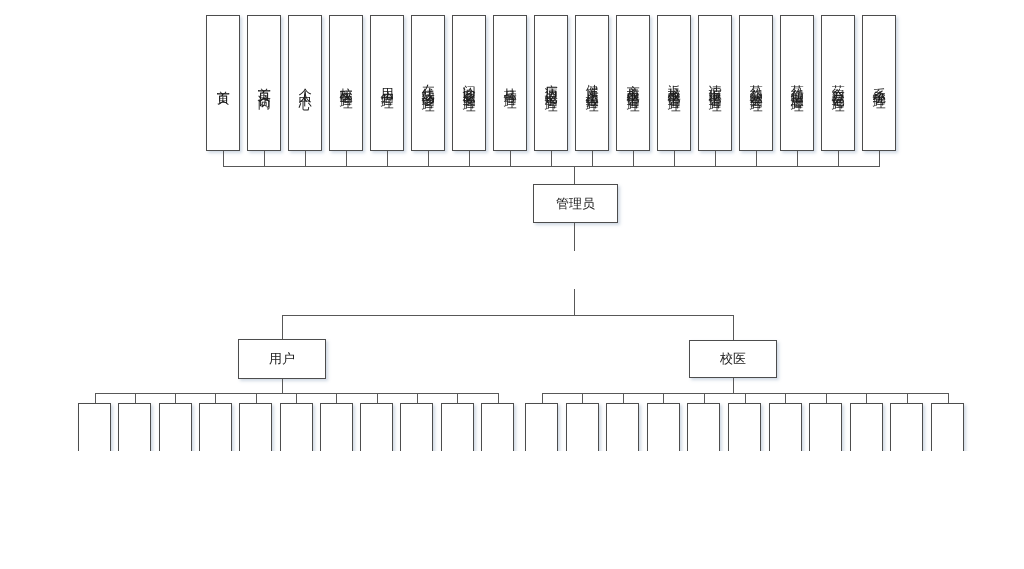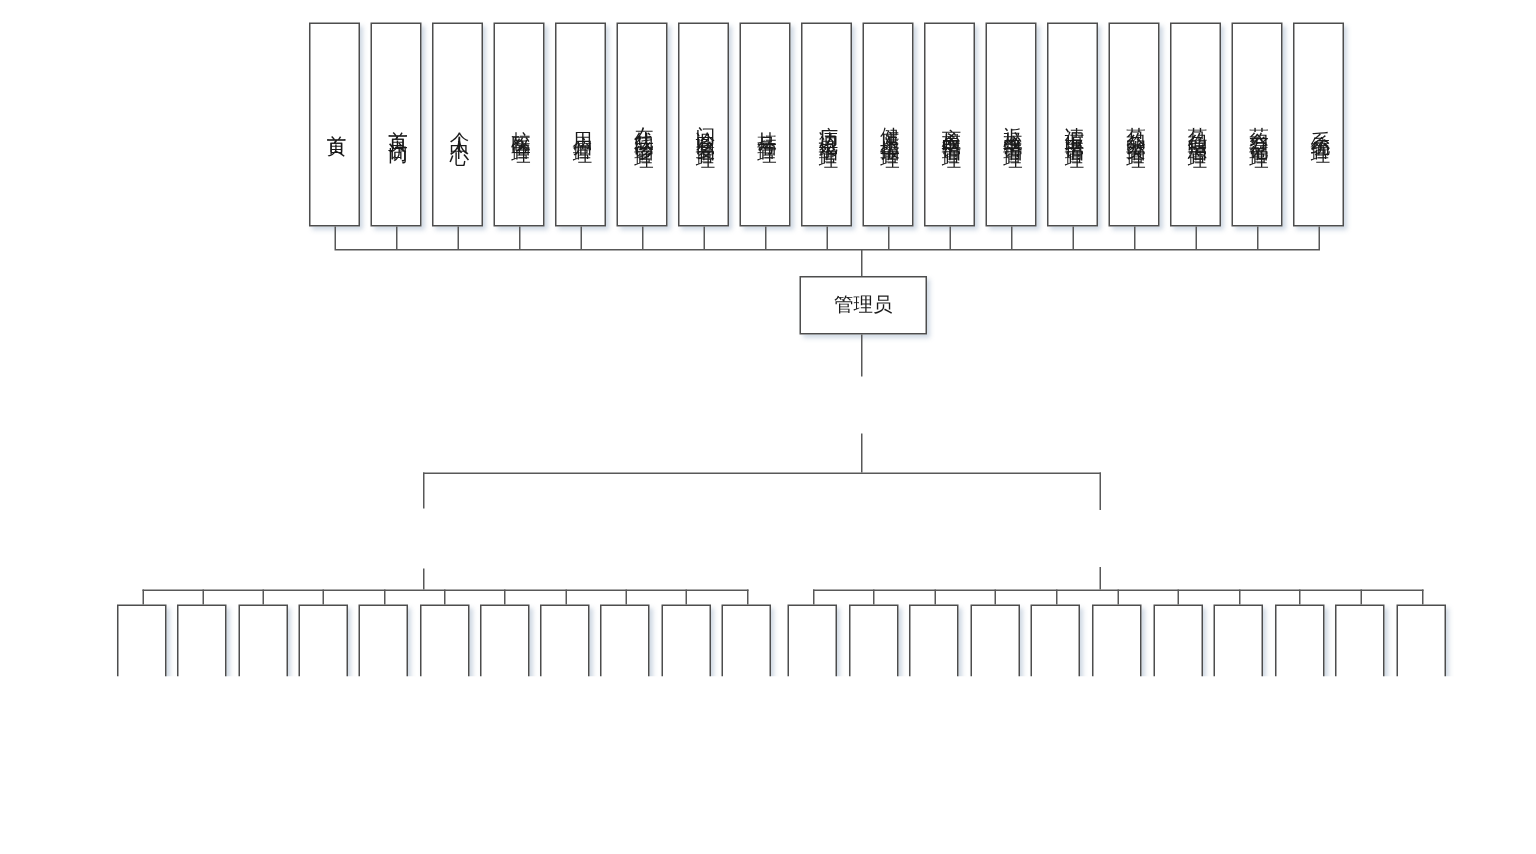--- a/index.html
+++ b/index.html
@@ -38,21 +38,27 @@
 </head>
 <body>
 
 <div id="canvas">
 
   <div class="node" style="left:533px; top:184px; width:85px; height:39px;">
     <span>管理员</span>
   </div>
 
 
-
+  <div class="node" style="left:238px; top:339px; width:88px; height:40px;">
+    <span>用户</span>
+  </div>
+
+  <div class="node" style="left:689px; top:340px; width:88px; height:38px;">
+    <span>校医</span>
+  </div>
 
 <div class="node vnode" style="left: 206px; top: 15px; width: 34px; height: 136px;">
       <span class="vtext">首页</span>
     </div>
     <div class="ln" style="left: 223px; top: 151px; width: 1px; height: 15px;"></div>
     <div class="node vnode" style="left: 247px; top: 15px; width: 34px; height: 136px;">
       <span class="vtext">首页访问</span>
     </div>
     <div class="ln" style="left: 264px; top: 151px; width: 1px; height: 15px;"></div>
     <div class="node vnode" style="left: 288px; top: 15px; width: 34px; height: 136px;">

